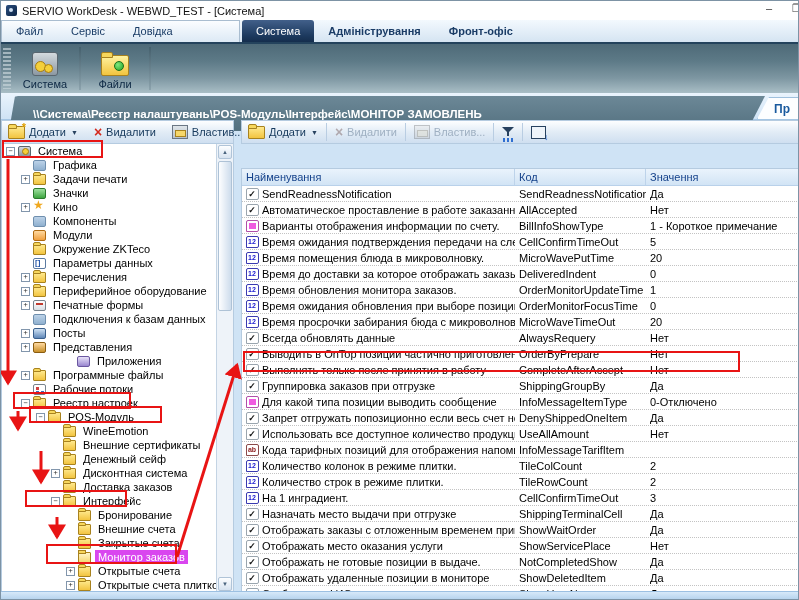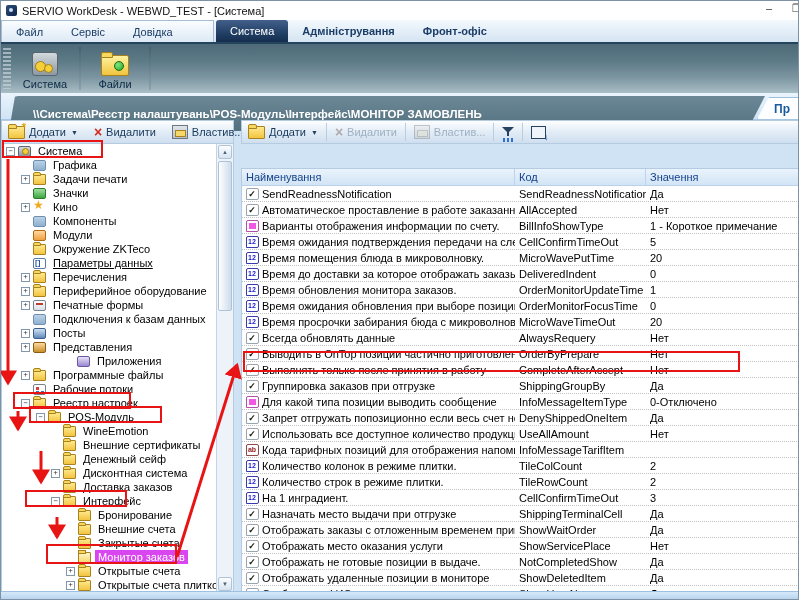--- a/index.html
+++ b/index.html
@@ -14,21 +14,21 @@
   .app-ico::after{content:"";position:absolute;left:3px;top:3px;width:4px;height:4px;
            background:#cfe0f2;border-radius:50%;}
   .title-text{font-size:11px;color:#111;}
   .win-btns{position:absolute;right:2px;top:2px;display:flex;gap:14px;}
   .wb{width:14px;height:12px;font-size:11px;line-height:10px;text-align:center;color:#333;}
   .wb-max{margin-right:-8px;}
   
   .menurow{position:absolute;left:0;top:19px;width:100%;height:24px;
            background:linear-gradient(#f3f9fe,#d5e4f2);border-bottom:2px solid #24435d;
            box-sizing:border-box;display:flex;align-items:stretch;}
-  .menu-group{display:flex;align-items:center;width:213px;box-sizing:border-box;
+  .menu-group{display:flex;align-items:flex-end;width:239px;box-sizing:border-box;
               border:1px solid #a9bdd0;border-bottom:none;
               background:linear-gradient(#fbfdff,#dce9f5);}
   .menu-item{padding:0 14px;color:#1a3c66;font-size:11px;line-height:22px;}
   .tab{padding:0 14px;font-weight:bold;font-size:11px;display:flex;align-items:center;color:#1a3c66;}
   .tab.active{background:linear-gradient(#42608a,#1d3a5f 70%,#152e4d);color:#ffffff;
               border-radius:3px 3px 0 0;margin-left:2px;font-weight:normal;}
   
   .ribbon{position:absolute;left:0;top:43px;width:100%;height:49px;
           background:linear-gradient(180deg,#4e6a78 0%,#5d7a87 35%,#7e97a2 70%,#a9bec6 100%);
           display:flex;align-items:stretch;}
@@ -313,21 +313,21 @@
         <div class="tree-row" style="padding-left: 19px;">
           <span class="exp empty"></span>
           <span class="ti ti-modules"></span>
           <span class="tlab">Модули</span>
         </div>
         <div class="tree-row" style="padding-left: 19px;">
           <span class="exp empty"></span>
           <span class="ti ti-zkteco"></span>
           <span class="tlab">Окружение ZKTeco</span>
         </div>
-        <div class="tree-row" style="padding-left: 19px; text-decoration: underline;">
+        <div class="tree-row" style="padding-left: 19px;">
           <span class="exp empty"></span>
           <span class="ti ti-params"></span>
           <span class="tlab">Параметры данных</span>
         </div>
         <div class="tree-row" style="padding-left: 19px;">
           <span class="exp">+</span>
           <span class="ti ti-enum"></span>
           <span class="tlab">Перечисления</span>
         </div>
         <div class="tree-row" style="padding-left: 19px;">

